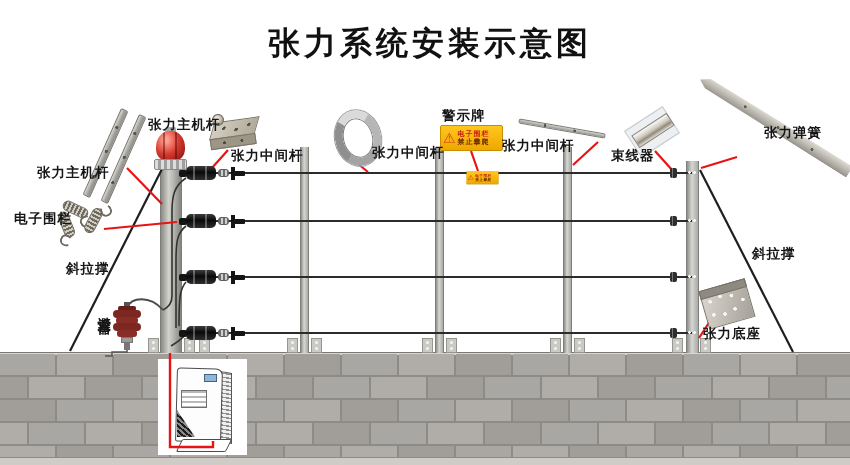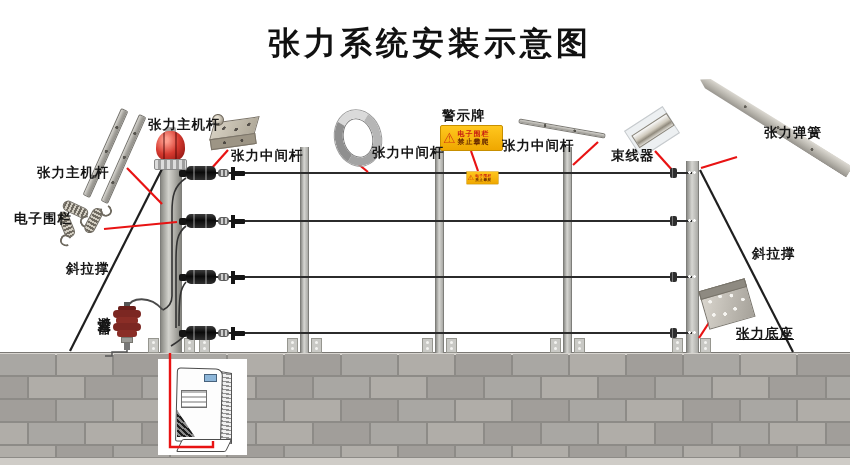--- a/index.html
+++ b/index.html
@@ -355,15 +355,15 @@
   <div class="lbl" style="left:231px;top:149px;">张力中间杆</div>
   <div class="lbl" style="left:372px;top:146px;">张力中间杆</div>
   <div class="lbl" style="left:442px;top:109px;text-align:right;">警示牌</div>
   <div class="lbl" style="left:502px;top:139px;">张力中间杆</div>
   <div class="lbl" style="left:611px;top:149px;">束线器</div>
   <div class="lbl" style="left:764px;top:126px;">张力弹簧</div>
   <div class="lbl" style="left:14px;top:212px;">电子围栏</div>
   <div class="lbl" style="left:66px;top:262px;">斜拉撑</div>
   <div class="lbl vert" style="left:96px;top:306px;">避雷器</div>
   <div class="lbl" style="left:752px;top:247px;">斜拉撑</div>
-  <div class="lbl" style="left:736px;top:327px;text-decoration:underline;">张力底座</div>
+  <div class="lbl" style="left:703px;top:327px;">张力底座</div>
 
 </div>
 
 </body></html>

